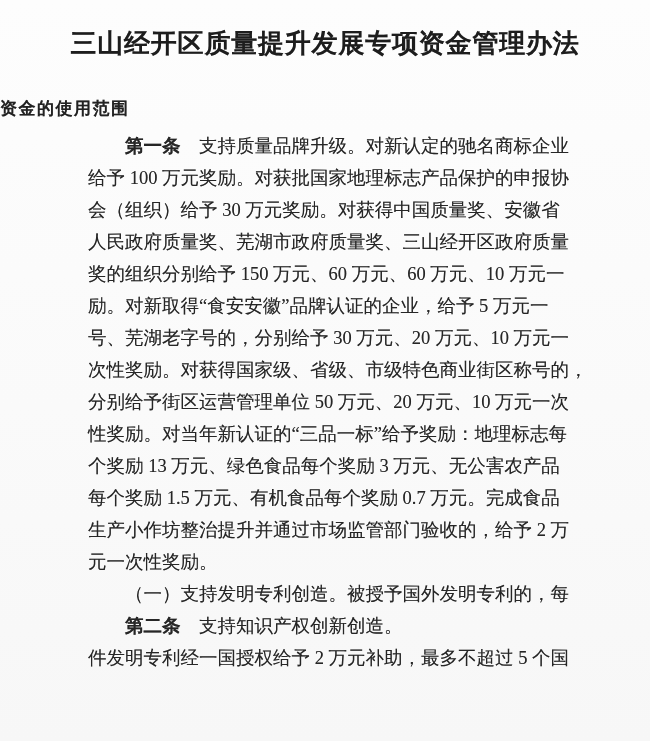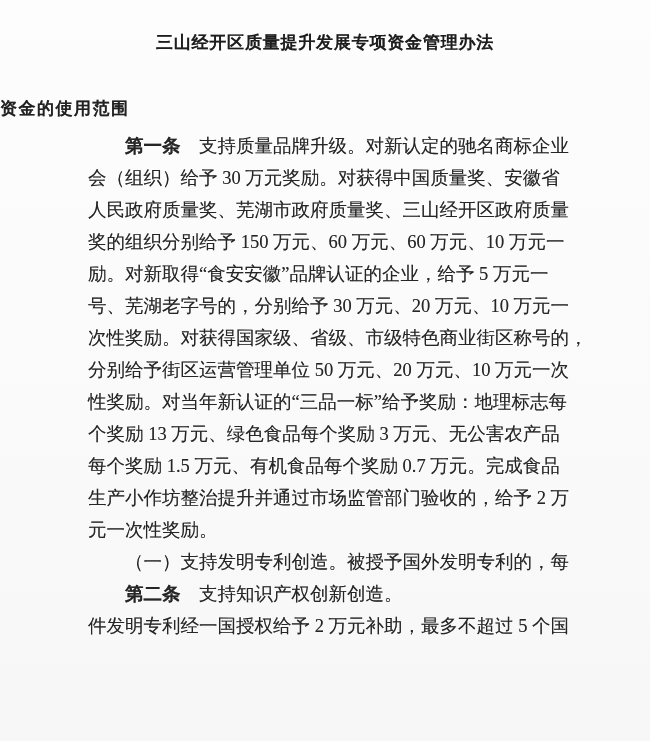--- a/index.html
+++ b/index.html
@@ -17,21 +17,21 @@
     position: relative;
     width: 650px;
     height: 741px;
     background: linear-gradient(180deg, #fdfdfd 0%, #fafafa 55%, #f7f7f7 100%);
   }
   .doc-title {
     padding-top: 26px;
     text-align: center;
     font-family: "Liberation Sans", "DejaVu Sans", sans-serif;
     font-weight: 700;
-    font-size: 17px;
+    font-size: 26px;
     line-height: 34px;
     letter-spacing: 0.8px;
     color: #1d1d1d;
     text-shadow: 0 0 0.5px rgba(0,0,0,0.45);
   }
   .section-heading {
     margin-top: 40px;
     text-align: left;
     font-family: "Liberation Sans", "DejaVu Sans", sans-serif;
     font-weight: 700;
@@ -65,20 +65,21 @@
 <body>
 
 <div class="page">
 
   <div class="doc-title">三山经开区质量提升发展专项资金管理办法</div>
 
   <div class="section-heading">资金的使用范围</div>
 
   <div class="body-text">
       <div class="line indent"><span class="lead">第一条</span><span>　支持质量品牌升级。对新认定的驰名商标企业</span></div>
+      <div class="line"><span>给予 100 万元奖励。对获批国家地理标志产品保护的申报协</span></div>
       <div class="line"><span>会（组织）给予 30 万元奖励。对获得中国质量奖、安徽省</span></div>
       <div class="line"><span>人民政府质量奖、芜湖市政府质量奖、三山经开区政府质量</span></div>
       <div class="line"><span>奖的组织分别给予 150 万元、60 万元、60 万元、10 万元一</span></div>
       <div class="line"><span>励。对新取得“食安安徽”品牌认证的企业，给予 5 万元一</span></div>
       <div class="line"><span>号、芜湖老字号的，分别给予 30 万元、20 万元、10 万元一</span></div>
       <div class="line"><span>次性奖励。对获得国家级、省级、市级特色商业街区称号的，</span></div>
       <div class="line"><span>分别给予街区运营管理单位 50 万元、20 万元、10 万元一次</span></div>
       <div class="line"><span>性奖励。对当年新认证的“三品一标”给予奖励：地理标志每</span></div>
       <div class="line"><span>个奖励 13 万元、绿色食品每个奖励 3 万元、无公害农产品</span></div>
       <div class="line"><span>每个奖励 1.5 万元、有机食品每个奖励 0.7 万元。完成食品</span></div>

